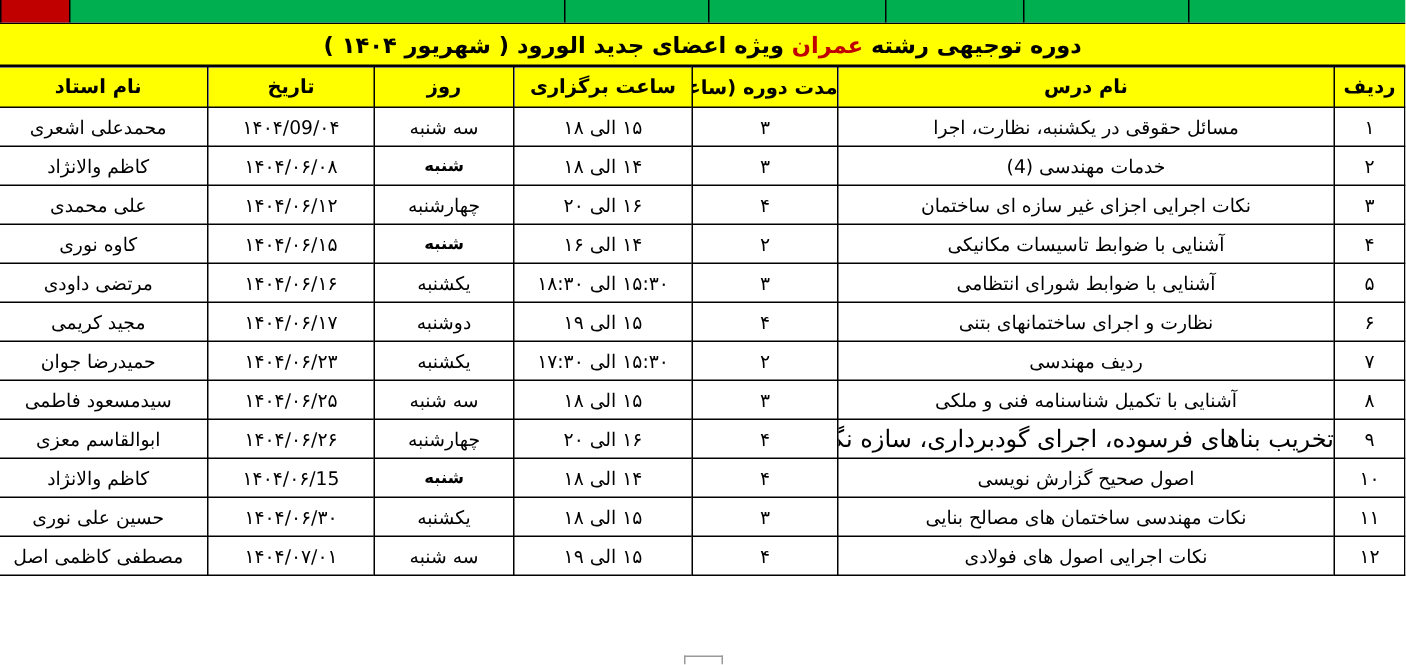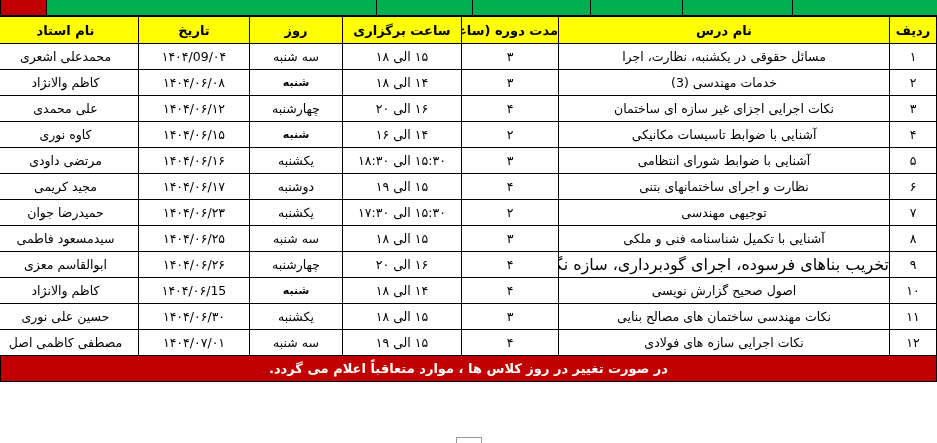--- a/index.html
+++ b/index.html
@@ -125,20 +125,27 @@
   <div class="top-strip">
     <div class="cell" style="width:145px"></div>
     <div class="cell" style="width:110px"></div>
     <div class="cell" style="width:92px"></div>
     <div class="cell" style="width:118px"></div>
     <div class="cell" style="width:96px"></div>
     <div class="cell" style="width:330px"></div>
     <div class="cell red" style="width:46px"></div>
   </div>
 
+  <div class="title-bar">
+    <div class="title-text">
+      <span>دوره توجیهی رشته</span>
+      <span class="hl">عمران</span>
+      <span>ویژه اعضای جدید الورود ( شهریور ۱۴۰۴ )</span>
+    </div>
+  </div>
 
   <table class="sched">
     <thead>
       <tr>
         <th class="c-radif">ردیف</th>
         <th class="c-course">نام درس</th>
         <th class="c-dur">مدت دوره (ساعت)</th>
         <th class="c-time">ساعت برگزاری</th>
         <th class="c-day">روز</th>
         <th class="c-date">تاریخ</th>
@@ -150,21 +157,21 @@
         <td class="c-radif">۱</td>
         <td class="c-course">مسائل حقوقی در یکشنبه، نظارت، اجرا</td>
         <td class="c-dur">۳</td>
         <td class="c-time">۱۵ الی ۱۸</td>
         <td class="c-day">سه شنبه</td>
         <td class="c-date">۱۴۰۴/09/۰۴</td>
         <td class="c-teacher">محمدعلی اشعری</td>
       </tr>
       <tr>
         <td class="c-radif">۲</td>
-        <td class="c-course">خدمات مهندسی (3)</td>
+        <td class="c-course">خدمات مهندسی (4)</td>
         <td class="c-dur">۳</td>
         <td class="c-time">۱۴ الی ۱۸</td>
         <td class="c-day small">شنبه</td>
         <td class="c-date">۱۴۰۴/۰۶/۰۸</td>
         <td class="c-teacher">کاظم والانژاد</td>
       </tr>
       <tr>
         <td class="c-radif">۳</td>
         <td class="c-course">نکات اجرایی اجزای غیر سازه ای ساختمان</td>
         <td class="c-dur">۴</td>
@@ -195,21 +202,21 @@
         <td class="c-radif">۶</td>
         <td class="c-course">نظارت و اجرای ساختمانهای بتنی</td>
         <td class="c-dur">۴</td>
         <td class="c-time">۱۵ الی ۱۹</td>
         <td class="c-day">دوشنبه</td>
         <td class="c-date">۱۴۰۴/۰۶/۱۷</td>
         <td class="c-teacher">مجید کریمی</td>
       </tr>
       <tr>
         <td class="c-radif">۷</td>
-        <td class="c-course">توجیهی مهندسی</td>
+        <td class="c-course">ردیف مهندسی</td>
         <td class="c-dur">۲</td>
         <td class="c-time">۱۵:۳۰ الی ۱۷:۳۰</td>
         <td class="c-day">یکشنبه</td>
         <td class="c-date">۱۴۰۴/۰۶/۲۳</td>
         <td class="c-teacher">حمیدرضا جوان</td>
       </tr>
       <tr>
         <td class="c-radif">۸</td>
         <td class="c-course">آشنایی با تکمیل شناسنامه فنی و ملکی</td>
         <td class="c-dur">۳</td>
@@ -240,26 +247,25 @@
         <td class="c-radif">۱۱</td>
         <td class="c-course">نکات مهندسی ساختمان های مصالح بنایی</td>
         <td class="c-dur">۳</td>
         <td class="c-time">۱۵ الی ۱۸</td>
         <td class="c-day">یکشنبه</td>
         <td class="c-date">۱۴۰۴/۰۶/۳۰</td>
         <td class="c-teacher">حسین علی نوری</td>
       </tr>
       <tr>
         <td class="c-radif">۱۲</td>
-        <td class="c-course">نکات اجرایی سازه های فولادی</td>
+        <td class="c-course">نکات اجرایی اصول های فولادی</td>
         <td class="c-dur">۴</td>
         <td class="c-time">۱۵ الی ۱۹</td>
         <td class="c-day">سه شنبه</td>
         <td class="c-date">۱۴۰۴/۰۷/۰۱</td>
         <td class="c-teacher">مصطفی کاظمی اصل</td>
       </tr>
     </tbody>
   </table>
 
-  <div class="note">در صورت تغییر در روز کلاس ها ، موارد متعاقباً اعلام می گردد.</div>
 
   <div class="bottom-tab"></div>
 </div>
 
 </body></html>

